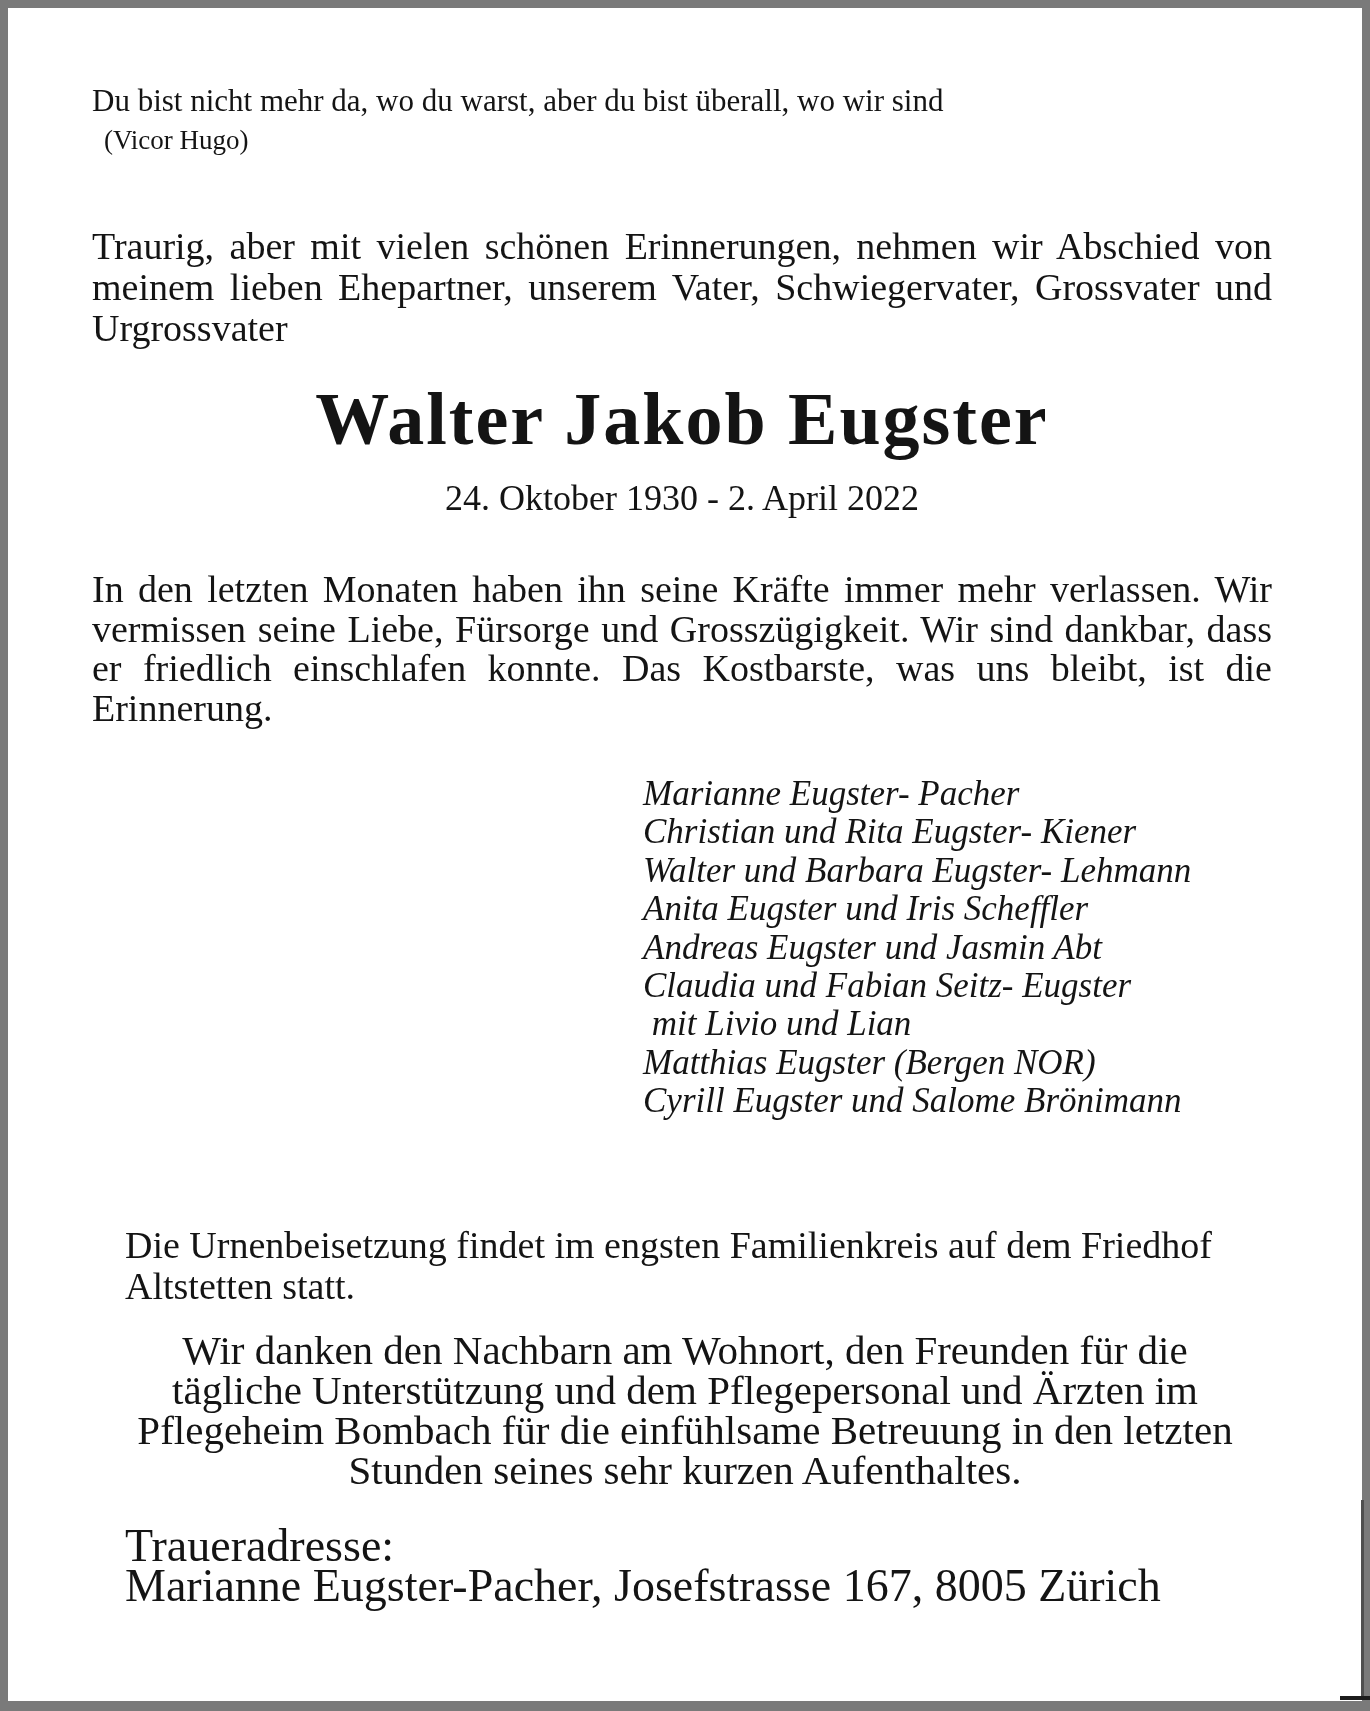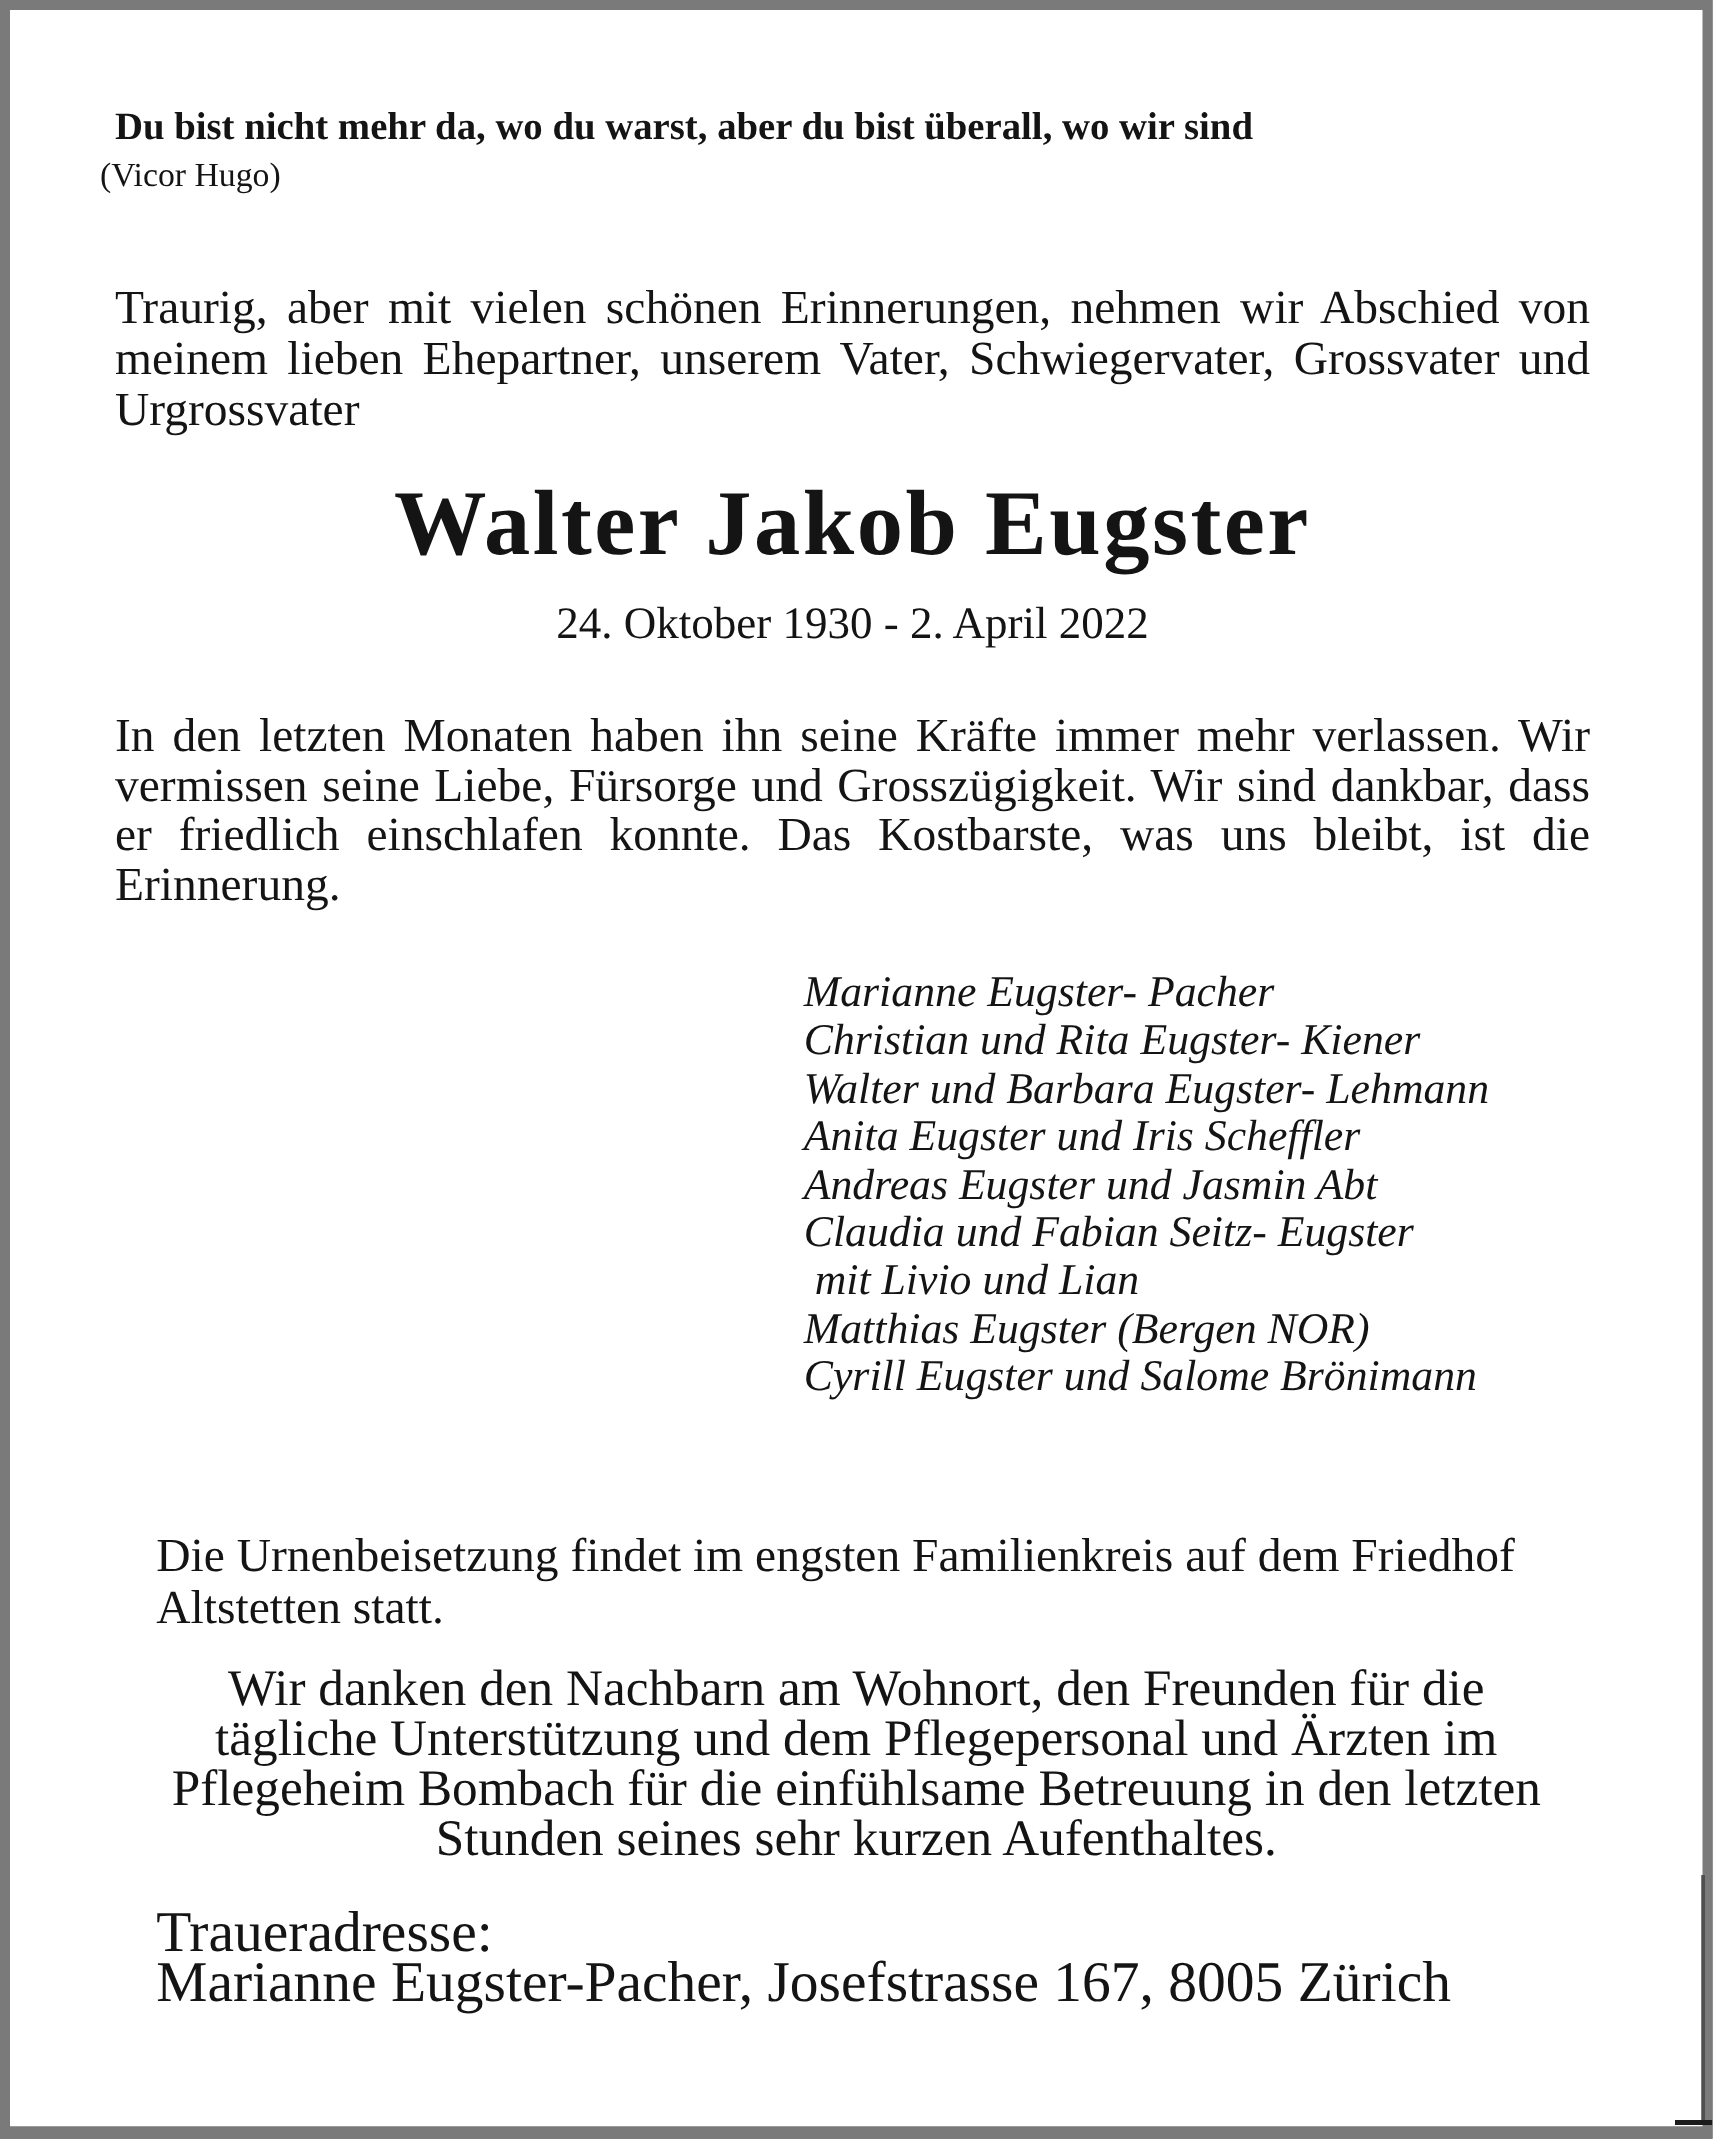--- a/index.html
+++ b/index.html
@@ -22,24 +22,24 @@
     top: 8px;
     width: 1354px;
     height: 1693px;
     background: #ffffff;
   }
   
   .abs { position: absolute; }
 
   .quote-line {
     left: 92px; top: 82px; width: 1180px;
-    font-size: 31px; line-height: 37px; font-weight: bold;
+    font-size: 31px; line-height: 37px;
   }
   .quote-attr {
-    left: 80px; top: 124px; width: 1180px;
+    left: 104px; top: 124px; width: 1180px;
     font-size: 27px; line-height: 32px;
   }
   .intro {
     left: 92px; top: 226px; width: 1180px;
     font-size: 38px; line-height: 41px;
     text-align: justify;
   }
   .name {
     left: 92px; top: 378px; width: 1180px;
     font-size: 74px; line-height: 82px; font-weight: bold;

